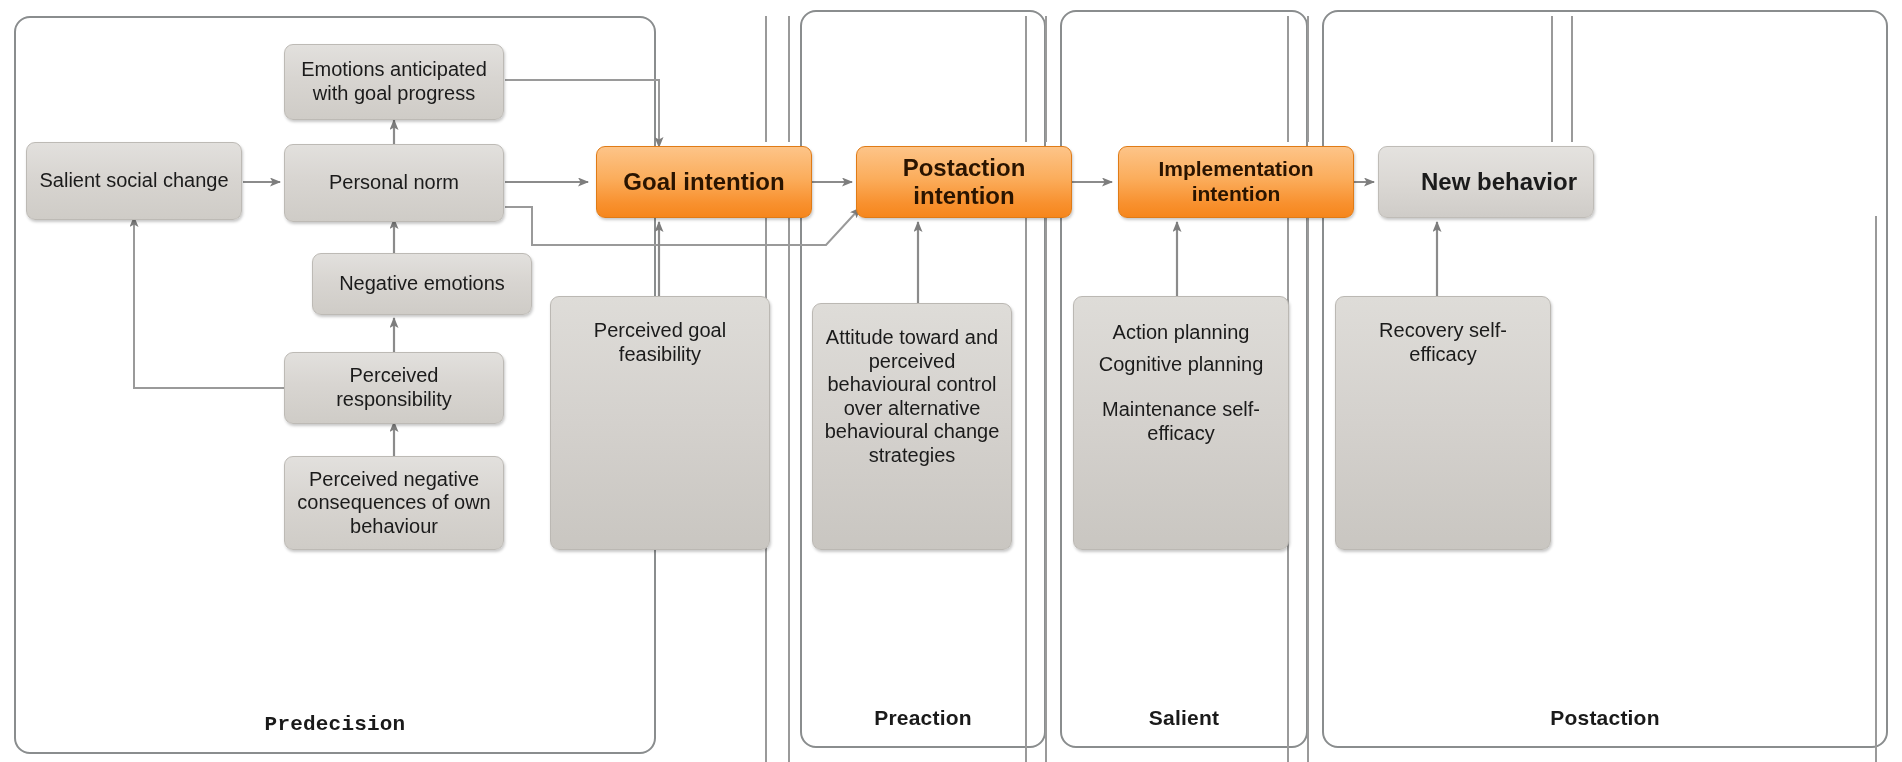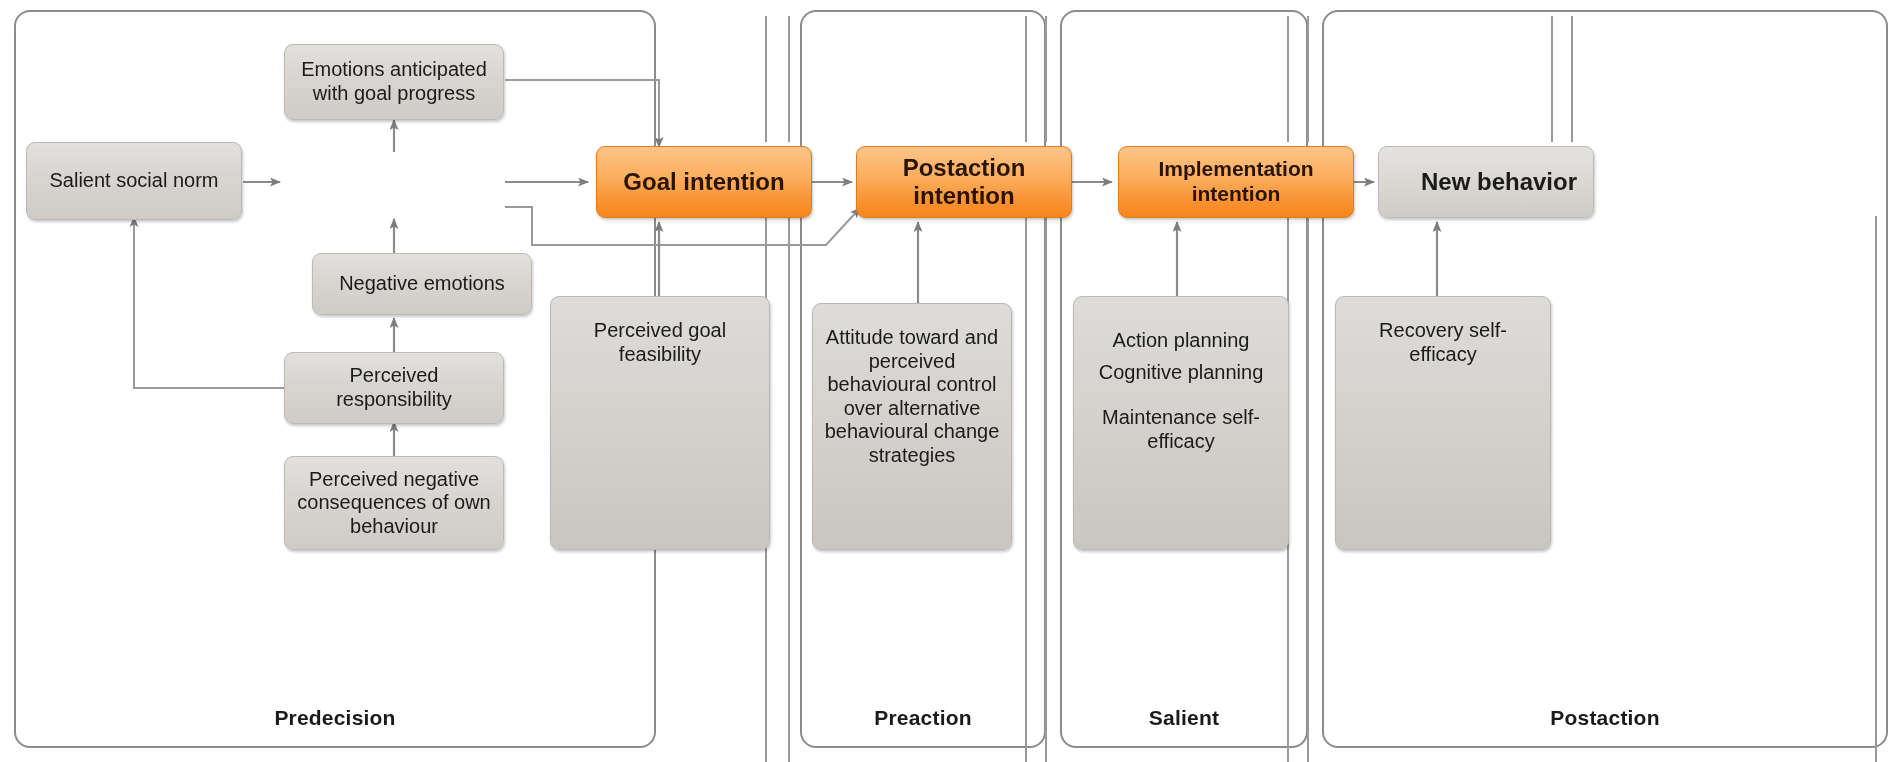--- a/index.html
+++ b/index.html
@@ -92,21 +92,21 @@
     stroke: #9a9a9a;
     stroke-width: 2;
     fill: none;
   }
 </style>
 </head>
 <body>
 
 <div id="stage">
 
-  <div class="panel" style="left:14px; top:10px; width:642px; height:738px;">
+  <div class="panel" style="left:14px; top:16px; width:642px; height:738px;font-family:Liberation Mono, monospace;">
     <div class="panel-label">Predecision</div>
   </div>
 
   <div class="panel" style="left:800px; top:10px; width:246px; height:738px;">
     <div class="panel-label">Preaction</div>
   </div>
 
   <div class="panel" style="left:1060px; top:10px; width:248px; height:738px;">
     <div class="panel-label">Salient</div>
   </div>
@@ -168,27 +168,30 @@
     <path class="wire-thin" d="M1308,142 L1308,16"></path>
     <path class="wire-thin" d="M1288,216 L1288,762"></path>
     <path class="wire-thin" d="M1308,216 L1308,762"></path>
 
     <path class="wire-thin" d="M1552,142 L1552,16"></path>
     <path class="wire-thin" d="M1572,142 L1572,16"></path>
     <path class="wire-thin" d="M1876,216 L1876,762"></path>
   </svg>
 
   <div class="node grey" style="left:26px; top:142px; width:216px; height:78px;">
-    <span class="txt">Salient social norm</span>
+    <span class="txt">Salient social change</span>
   </div>
 
   <div class="node grey" style="left:284px; top:44px; width:220px; height:76px;text-align:center;">
     <span class="txt">Emotions anticipated with goal progress</span>
   </div>
 
+  <div class="node grey" style="left:284px; top:144px; width:220px; height:78px;">
+    <span class="txt">Personal norm</span>
+  </div>
 
   <div class="node grey" style="left:284px; top:253px; width:220px; height:62px;margin-left:28px;">
     <span class="txt">Negative emotions</span>
   </div>
 
   <div class="node grey" style="left:284px; top:352px; width:220px; height:72px;">
     <span class="txt">Perceived responsibility</span>
   </div>
 
   <div class="node grey" style="left:284px; top:456px; width:220px; height:94px;">
@@ -212,21 +215,21 @@
   </div>
 
   <div class="node newbeh" style="left:1378px; top:146px; width:216px; height:72px; font-size:24px;padding-left:36px;">
     <span class="txt">New behavior</span>
   </div>
 
   <div class="node grey-plain tall" style="left:812px; top:303px; width:200px; height:247px; font-size:20px;">
     <span class="txt">Attitude toward and perceived behavioural control over alternative behavioural change strategies</span>
   </div>
 
-  <div class="node grey-plain" style="left:1073px; top:296px; width:216px; height:254px; align-items:flex-start; padding-top:32px; flex-direction:column; justify-content:flex-start;">
+  <div class="node grey-plain" style="left:1073px; top:296px; width:216px; height:254px; align-items:flex-start; padding-top:24px; flex-direction:column; justify-content:flex-start;">
     <span class="txt" style="width:100%;">Action planning</span>
     <span class="txt" style="width:100%; margin-top:8px;">Cognitive planning</span>
     <span class="txt" style="width:100%; margin-top:22px;">Maintenance self-efficacy</span>
   </div>
 
   <div class="node grey-plain tall" style="left:1335px; top:296px; width:216px; height:254px;">
     <span class="txt">Recovery self-efficacy</span>
   </div>
 
 </div>

